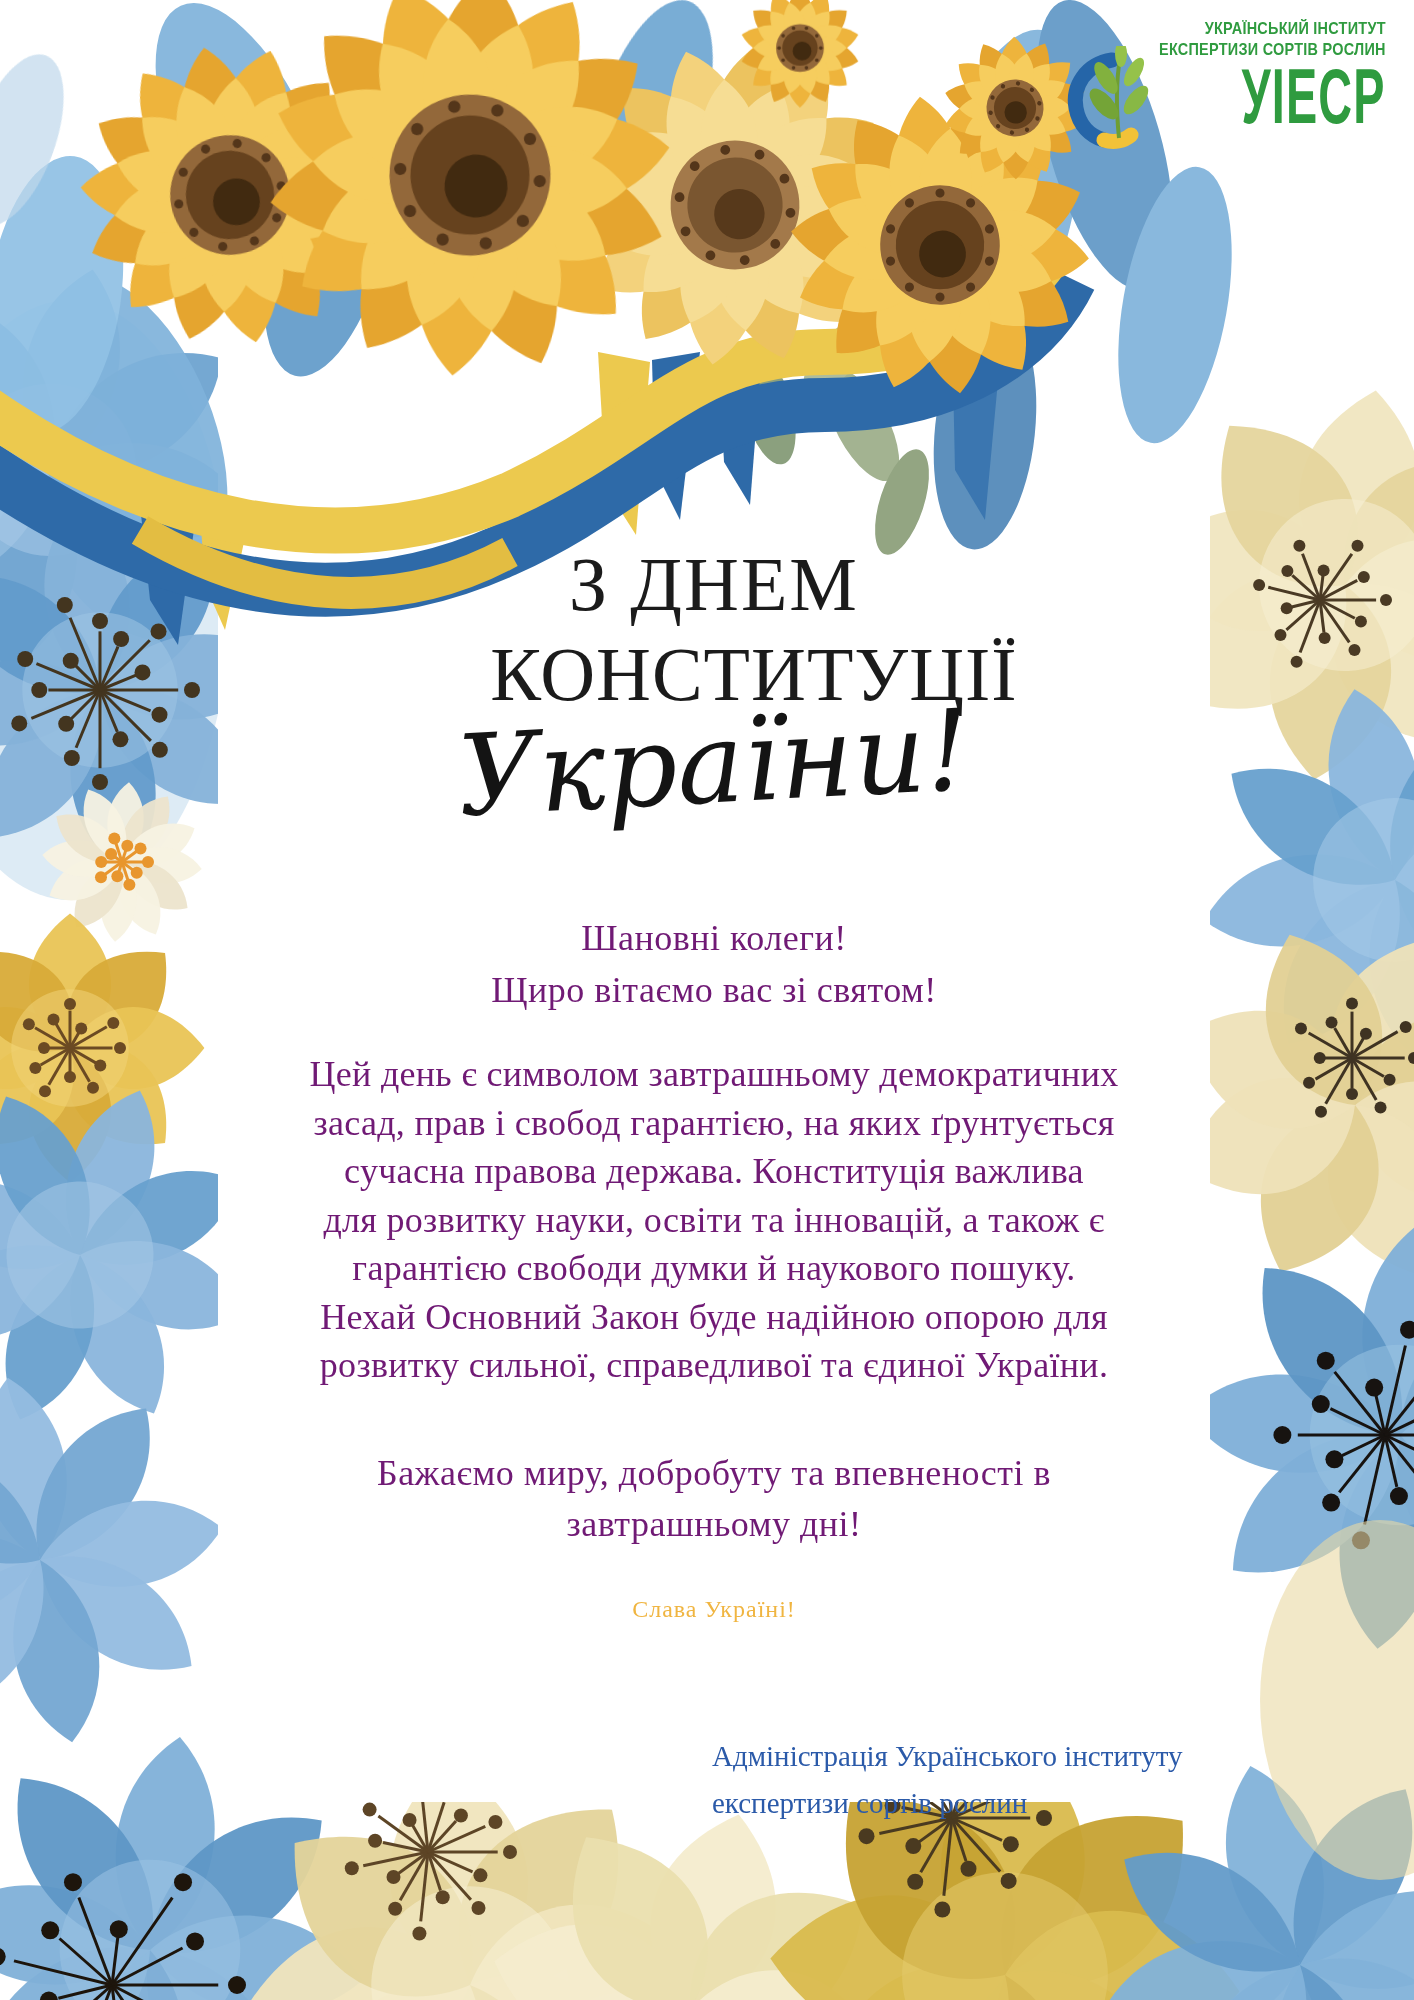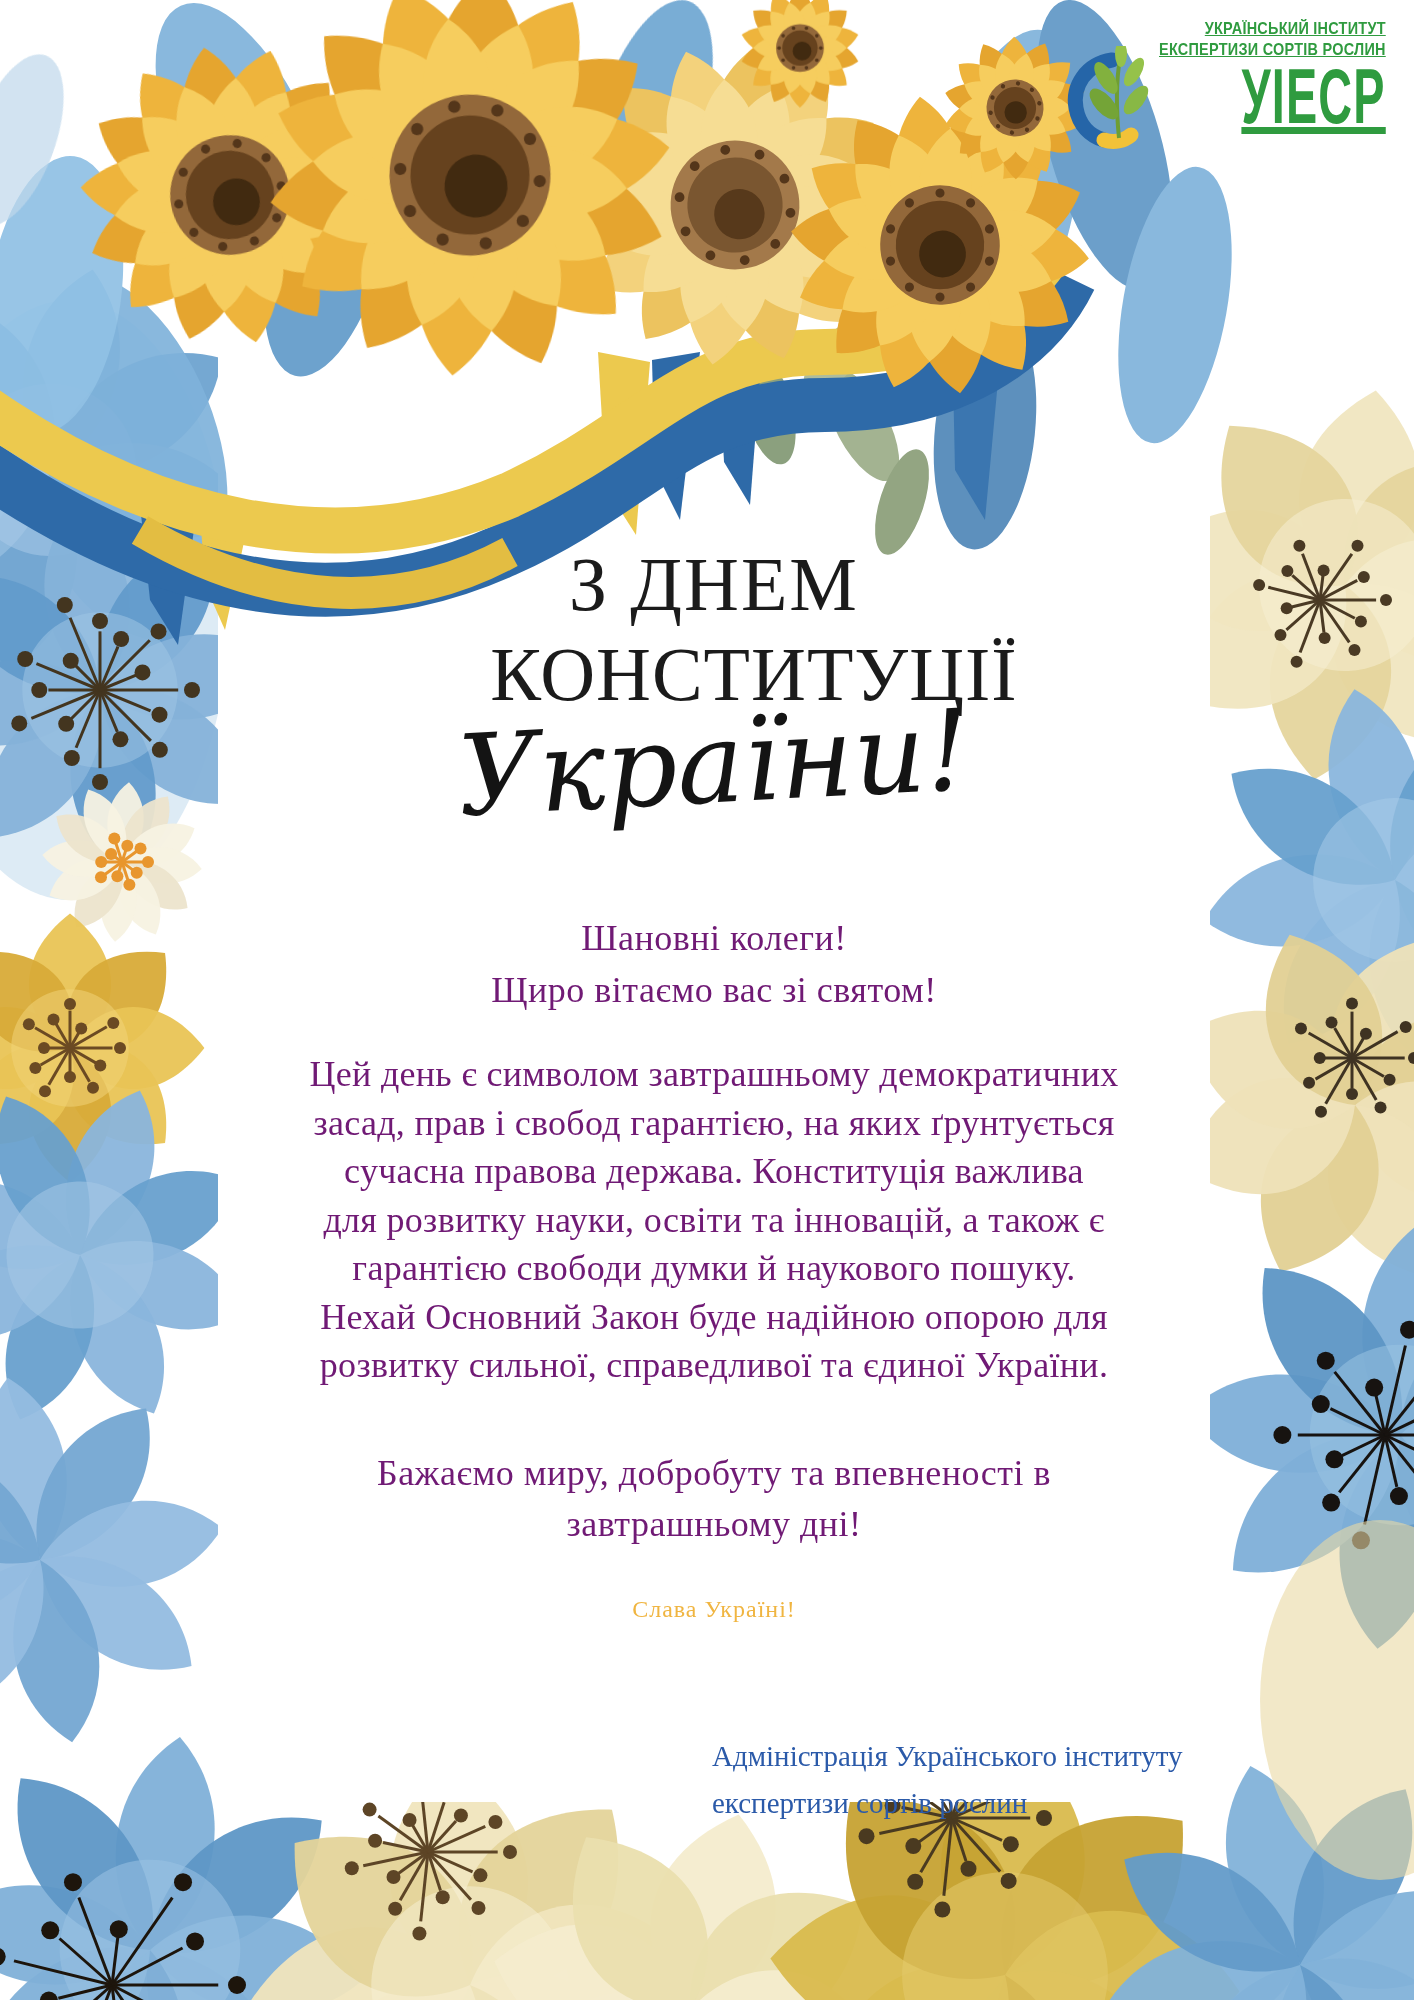--- a/index.html
+++ b/index.html
@@ -20,21 +20,21 @@
   .bluetext{color:#701a75;}
   #greeting{top:906px;font-size:36px;line-height:52px;letter-spacing:.5px;}
   #paragraph{top:1044px;font-size:36px;line-height:48.5px;letter-spacing:.3px;}
   #wish{top:1442px;font-size:36px;line-height:51px;letter-spacing:.5px;}
   #slogan{top:1590px;font-size:24px;letter-spacing:1px;color:#f0b541;}
   #signature{position:absolute;left:712px;top:1712px;width:520px;text-align:left;
     font-size:29px;line-height:47px;color:#2b5aa9;margin-top:15px;}
   #logo{position:absolute;left:1056px;top:16px;width:330px;height:150px;z-index:3;}
   #logo-icon{position:absolute;left:0;top:30px;}
   #logo-text{position:absolute;right:0;top:2px;text-align:right;color:#2f9b3f;
-    font-family:"Liberation Sans",sans-serif;text-decoration:underline;}
+    font-family:"Liberation Sans",sans-serif;}
   #logo-org{font-size:17px;font-weight:bold;line-height:21px;letter-spacing:.3px;
     transform:scaleX(.85);transform-origin:right top;}
   #logo-acronym{font-size:78px;font-weight:bold;line-height:72px;letter-spacing:2px;
     transform:scaleX(.6);transform-origin:right top;}
 </style>
 </head>
 <body>
 
 <svg id="bg-art" class="abs" width="1414" height="2000" viewBox="0 0 1414 2000">
     <ellipse cx="70" cy="600" rx="160" ry="300" fill="#bcd7ec" opacity="0.5"></ellipse>

